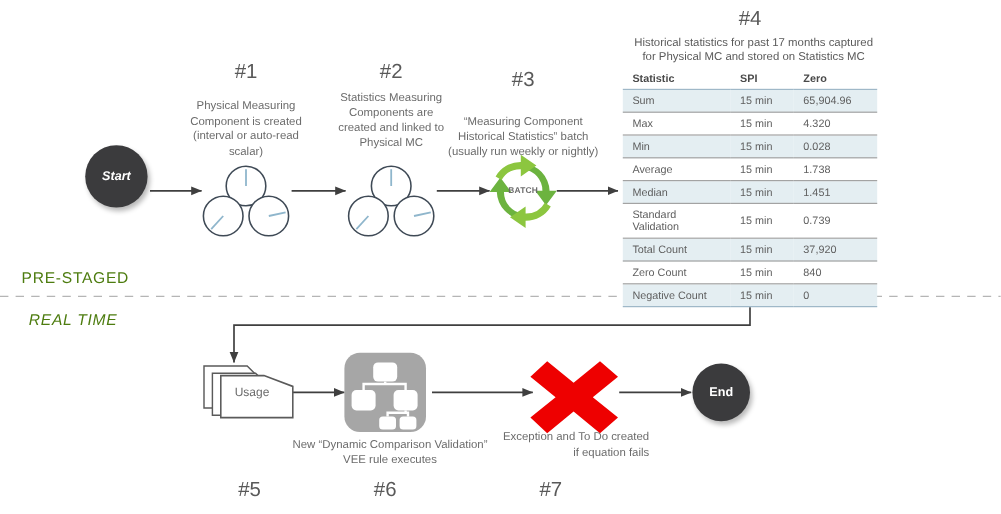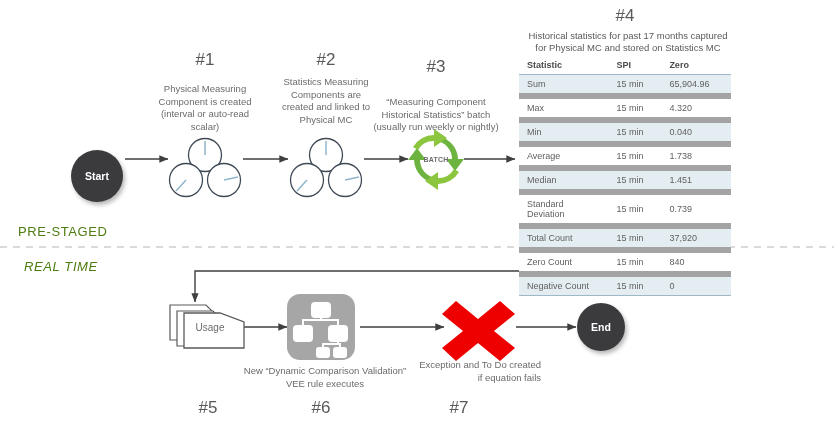--- a/index.html
+++ b/index.html
@@ -53,21 +53,21 @@
     font-size:9px;
   }
   table.stats th{
     text-align:left;font-weight:bold;color:#4a4a4a;
     padding:4px 6px 4px 8px;font-size:9px;
     border-bottom:1.4px solid #9fb8c8;
   }
   table.stats td{
     text-align:left;color:#5f5f5f;
     padding:4px 6px 4px 8px;
-    border-bottom:6px solid #a3a3a3;
+    border-bottom:1px solid #a3a3a3;
   }
   table.stats tr.odd td{background:#e4eef2;}
   table.stats tr.even td{background:#ffffff;}
   table.stats tbody tr:last-child td{border-bottom:1.4px solid #9fb8c8;}
   .c-stat{width:96px;}
   .c-spi{width:52px;}
   .c-val{width:64px;}
 
   
   .usagelabel{
@@ -157,21 +157,21 @@
       <path d="M321,318 L321,320" stroke="#ffffff" stroke-width="2"></path>
       <path d="M323,347 L323,344 L340,344 L340,347" fill="none" stroke="#ffffff" stroke-width="2"></path>
       <path d="M338,342 L338,344" stroke="#ffffff" stroke-width="2"></path>
     </g>
 
     <g>
       <path d="M456,301 L478,319 L500,301 L515,314 L494,331 L515,348 L500,361 L478,343 L456,361 L442,348 L463,331 L442,314 Z" fill="#ee0000"></path>
     </g>
   </svg>
 
-  <div class="abs node" style="left:71px;top:150px;width:52px;height:52px;">
+  <div class="abs node" style="left:71px;top:121px;width:52px;height:52px;font-style:italic;">
     <span>Start</span>
   </div>
 
   <div class="abs node" style="left:577px;top:303px;width:48px;height:48px;">
     <span>End</span>
   </div>
 
   <div class="batchtext" style="left:418px;top:156px;width:36px;text-align:center;">
     <span>BATCH</span>
   </div>
@@ -225,34 +225,34 @@
             <td class="c-val">65,904.96</td>
           </tr>
           <tr class="even">
             <td class="c-stat">Max</td>
             <td class="c-spi">15 min</td>
             <td class="c-val">4.320</td>
           </tr>
           <tr class="odd">
             <td class="c-stat">Min</td>
             <td class="c-spi">15 min</td>
-            <td class="c-val">0.040</td>
+            <td class="c-val">0.028</td>
           </tr>
           <tr class="even">
             <td class="c-stat">Average</td>
             <td class="c-spi">15 min</td>
             <td class="c-val">1.738</td>
           </tr>
           <tr class="odd">
             <td class="c-stat">Median</td>
             <td class="c-spi">15 min</td>
             <td class="c-val">1.451</td>
           </tr>
           <tr class="even">
-            <td class="c-stat">Standard Deviation</td>
+            <td class="c-stat">Standard Validation</td>
             <td class="c-spi">15 min</td>
             <td class="c-val">0.739</td>
           </tr>
           <tr class="odd">
             <td class="c-stat">Total Count</td>
             <td class="c-spi">15 min</td>
             <td class="c-val">37,920</td>
           </tr>
           <tr class="even">
             <td class="c-stat">Zero Count</td>

